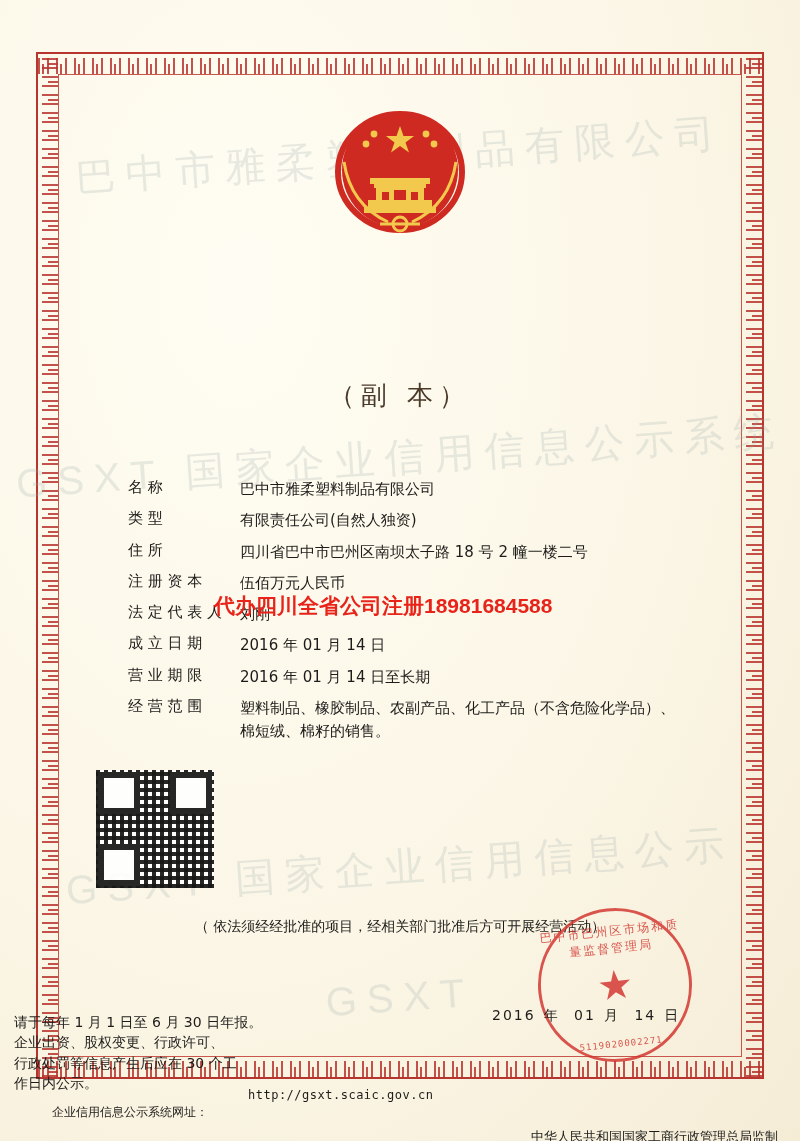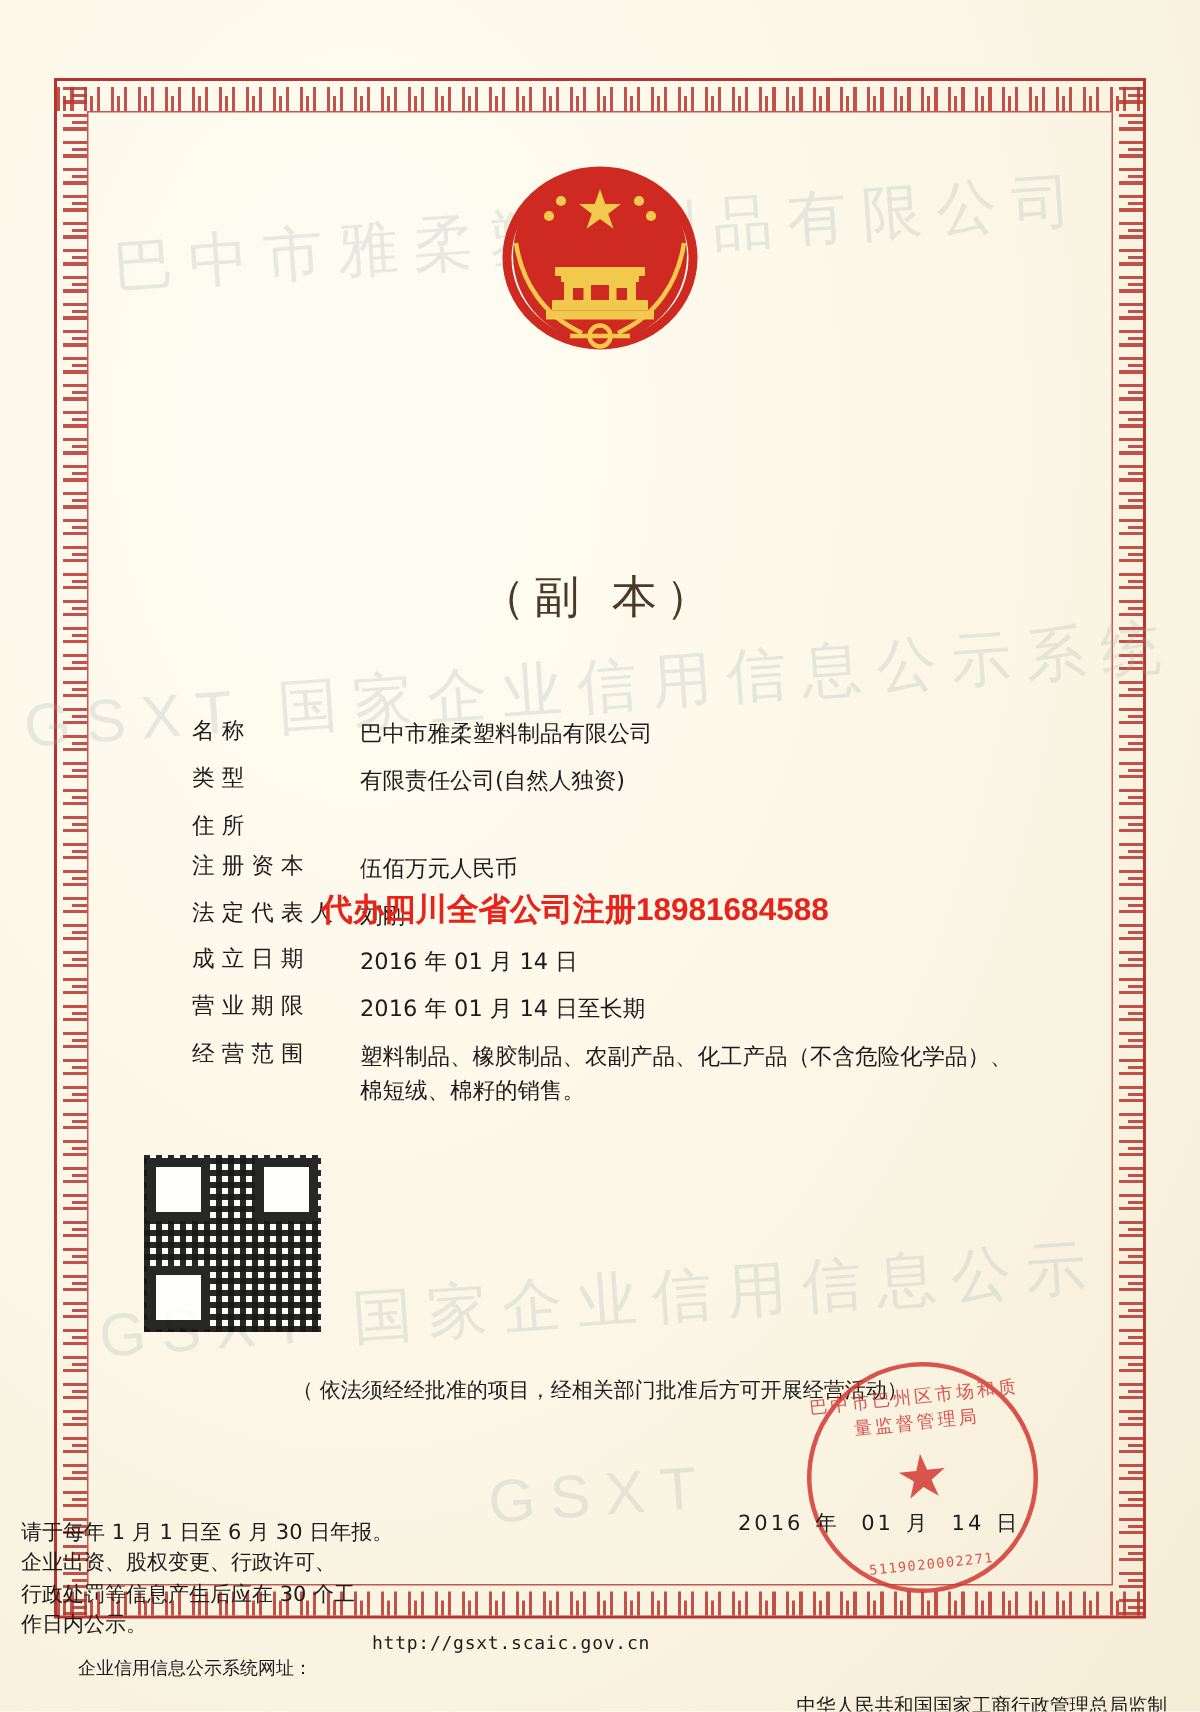--- a/index.html
+++ b/index.html
@@ -123,21 +123,21 @@
     letter-spacing: 22px;
     text-indent: 22px;
     color: #b8352f;
   }
   .sub-title {
     position: absolute;
     top: 378px;
     left: 0; right: 0;
     text-align: center;
     font-family: "DejaVu Sans", sans-serif;
-    font-size: 30px;
+    font-size: 26px;
     letter-spacing: 6px;
     color: #4b3a2a;
   }
   .credit-line {
     position: absolute;
     top: 430px;
     left: 0; right: 0;
     text-align: center;
     font-family: "DejaVu Sans", sans-serif;
     font-size: 15px;
@@ -396,20 +396,21 @@
     <div class="field-row">
       <div class="field-label">名        称</div>
       <div class="field-value">巴中市雅柔塑料制品有限公司</div>
     </div>
     <div class="field-row">
       <div class="field-label">类        型</div>
       <div class="field-value">有限责任公司(自然人独资)</div>
     </div>
     <div class="field-row">
       <div class="field-label">住        所</div>
+      <div class="field-value">四川省巴中市巴州区南坝太子路 18 号 2 幢一楼二号</div>
     </div>
     <div class="field-row">
       <div class="field-label">注 册 资 本</div>
       <div class="field-value">伍佰万元人民币</div>
     </div>
     <div class="field-row">
       <div class="field-label wide">法 定 代 表 人</div>
       <div class="field-value">刘刚</div>
     </div>
     <div class="field-row">

